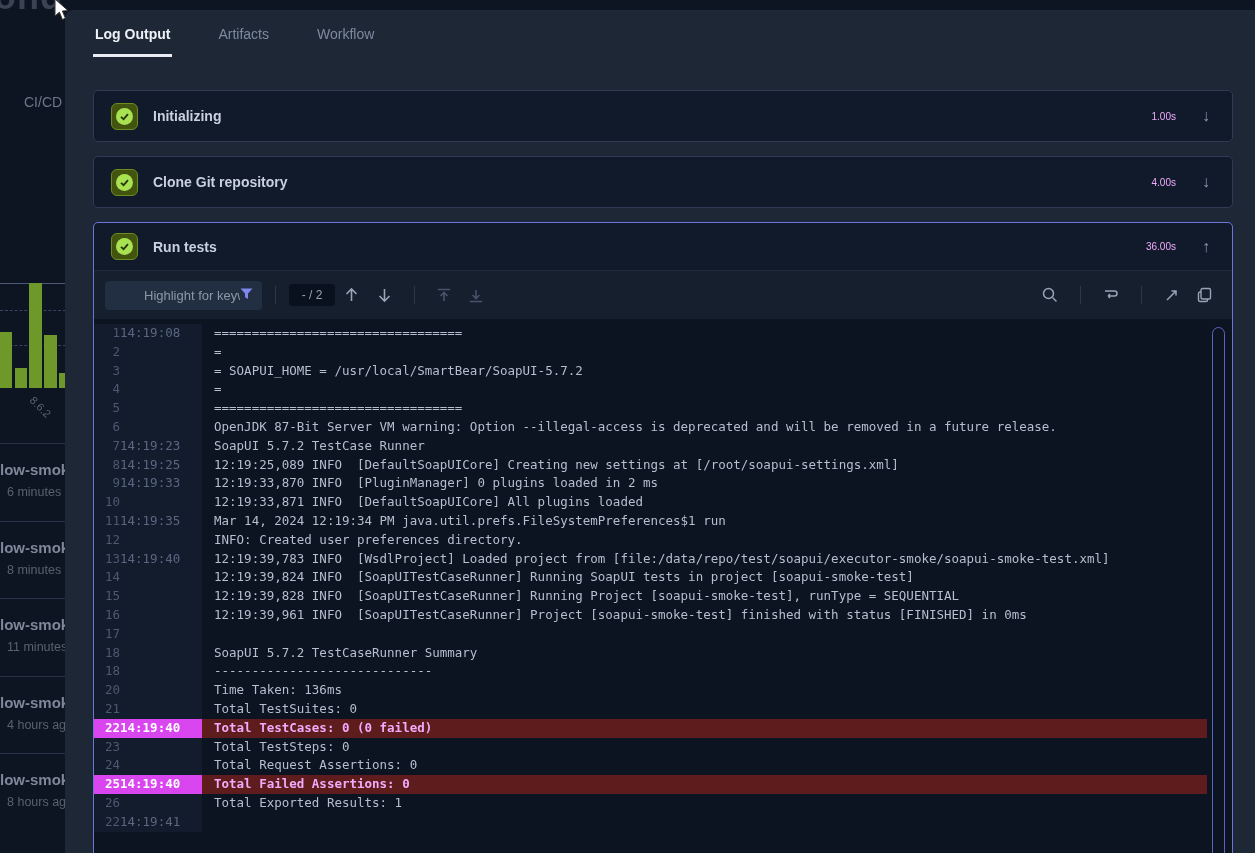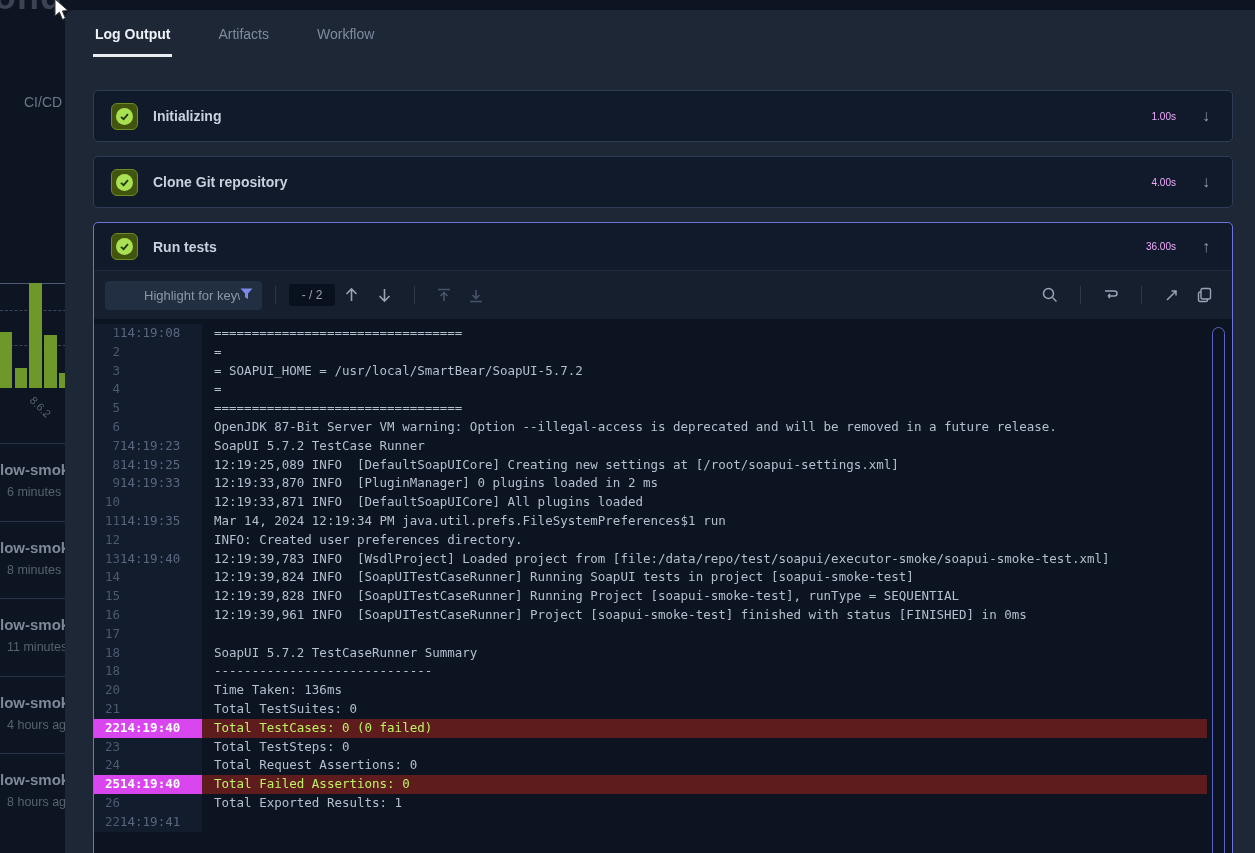--- a/index.html
+++ b/index.html
@@ -61,21 +61,21 @@
   .log-area { position:relative; height:583px; background:#0c1321; padding-top:5px; }
   .log-lines { width:1113px; }
   .log-row { display:flex; height:18.8px; line-height:18.8px;
              font-family:"DejaVu Sans Mono", monospace; font-size:12.5px; }
   .lg { display:flex; width:108px; background:#131c2d; flex:none; }
   .ln { width:26px; text-align:right; color:#4c5970; }
   .ts { flex:1; text-align:left; padding-right:6px; color:#5a6780; }
   .tx { flex:1; padding-left:12px; color:#b5bfcf; white-space:pre; overflow:hidden; }
   .log-row.hl .lg { background:#d946ef; }
   .log-row.hl .ln, .log-row.hl .ts { color:#ffffff; font-weight:bold; }
-  .log-row.hl .tx { background:#5f1c1c; color:#bef264; font-weight:normal; }
+  .log-row.hl .tx { background:#5f1c1c; color:#f0abfc; font-weight:bold; }
   .vscroll { position:absolute; top:8px; right:7px; bottom:-20px; width:13px;
              border:1.5px solid #5964c4; border-radius:7px; }
 
   
   #cursor { position:absolute; left:53px; top:-2px; z-index:50; }
 </style>
 </head>
 <body>
 
 <div id="underlay">

